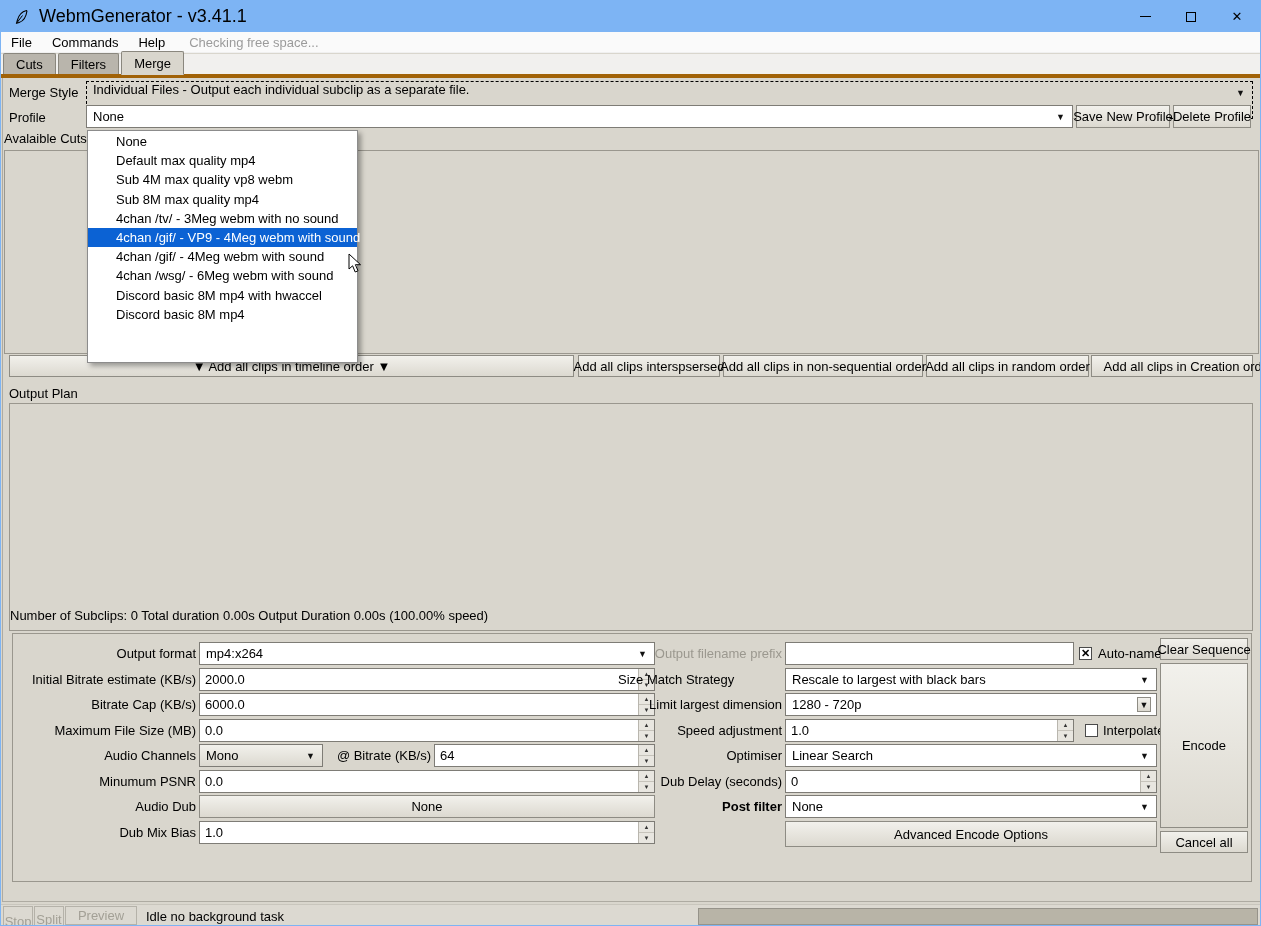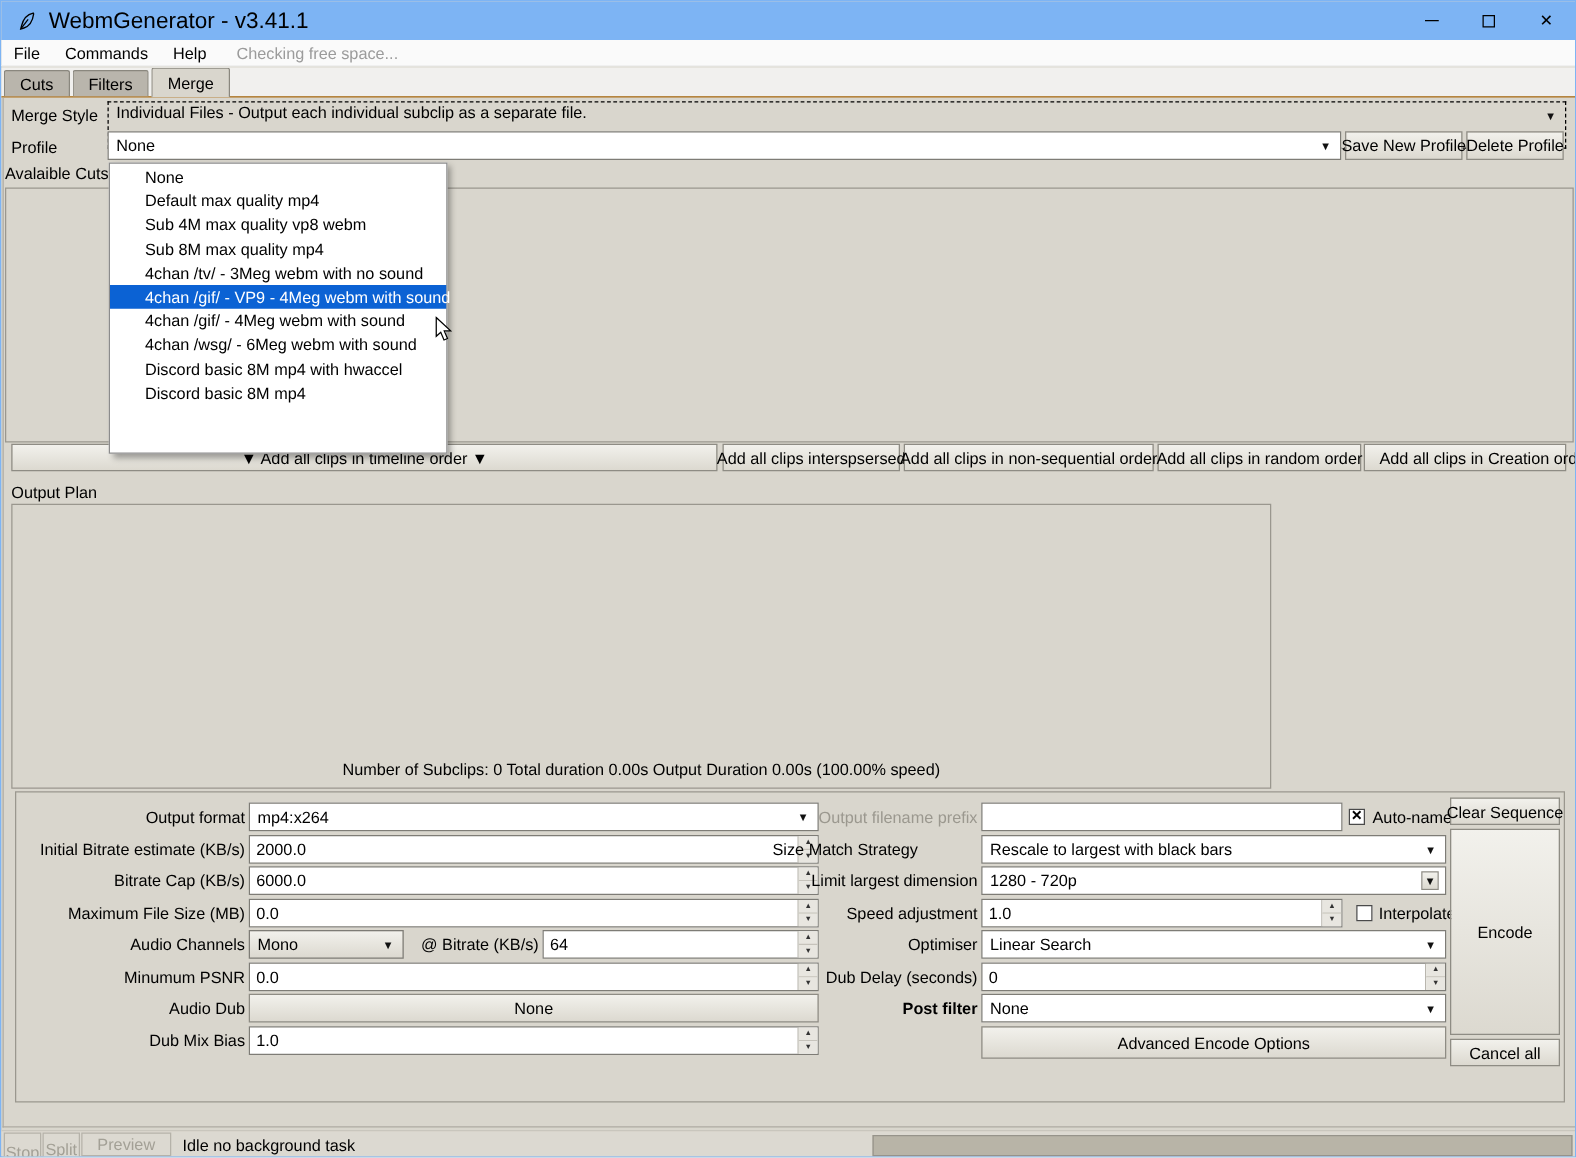--- a/index.html
+++ b/index.html
@@ -15,21 +15,21 @@
   .win-btn { width:46px; height:31px; display:flex; align-items:center; justify-content:center; font-size:13px; cursor:default; }
   .glyph-min { width:11px; height:1px; background:#000; display:inline-block; }
   .glyph-max { width:10px; height:10px; border:1px solid #000; display:inline-block; }
 
   
   .menubar { position:absolute; left:0; top:31px; width:100%; height:21px; background:#fafafa; display:flex; align-items:center; border-bottom:1px solid #f0f0f0; }
   .menu-item { padding:0 10px; height:100%; display:flex; align-items:center; }
   .menu-status { color:#9b9b9b; margin-left:14px; }
 
   
-  .tabbar { position:absolute; left:0; top:53px; width:100%; height:24px; background:#f1f0ee; display:flex; align-items:flex-end; border-bottom:1px solid #a16207; }
+  .tabbar { position:absolute; left:0; top:53px; width:100%; height:24px; background:#f1f0ee; display:flex; align-items:flex-end; border-bottom:4px solid #a16207; }
   .tab { height:21px; padding:0 12px; display:flex; align-items:center; background:#b9b5ac; border:1px solid #8a877e; border-bottom:none; margin-left:2px; border-radius:2px 2px 0 0; }
   .tab.active { height:24px; background:#d9d6cd; border-color:#8a877e; margin-bottom:-1px; border-bottom:1px solid #d9d6cd; z-index:3; }
 
   .page-frame { position:absolute; left:1px; top:77px; width:1259px; height:824px; border:1px solid #aeaba2; border-top:none; pointer-events:none; }
 
   .lbl { position:absolute; white-space:nowrap; }
 
   
   .combo { position:absolute; height:23px; background:#fff; border:1px solid #7e7c76; display:flex; align-items:center; padding-left:6px; }
   .combo .arr { position:absolute; right:7px; top:6px; font-size:9px; color:#111; }
@@ -45,21 +45,21 @@
   .spin div { flex:1; background:#e8e6e0; border-bottom:1px solid #c6c3bb; font-size:6px; display:flex; align-items:center; justify-content:center; color:#333; }
   .spin div:last-child { border-bottom:none; }
 
   .checkbox { position:absolute; width:13px; height:13px; background:#fff; border:1px solid #4a4a4a; font-size:11px; font-weight:bold; display:flex; align-items:center; justify-content:center; line-height:11px; }
 
   
   .dropdown { position:absolute; left:86px; top:129px; width:271px; height:233px; background:#fff; border:1px solid #8c8c8c; box-shadow:3px 3px 5px rgba(0,0,0,0.35); z-index:50; padding-top:1px; }
   .dd-item { height:19.2px; display:flex; align-items:center; padding-left:28px; white-space:nowrap; }
   .dd-item.selected { background:#0b62d4; color:#fff; }
 
-  .plan-summary { position:absolute; left:8px; top:402px; width:1008px; height:228px; border:1px solid #9a978e; display:flex; align-items:flex-end; justify-content:center; padding-bottom:7px; }
+  .plan-summary { position:absolute; left:8px; top:402px; width:1244px; height:228px; border:1px solid #9a978e; display:flex; align-items:flex-end; justify-content:flex-start; padding-bottom:7px; }
 
   .statusbar { position:absolute; left:0; top:903px; width:100%; height:22px; background:#dcd9d1; border-top:1px solid #c9c6bd; }
   .progress { position:absolute; left:697px; top:3px; width:560px; height:17px; background:#b8b4a7; border:1px solid #96938a; }
 
   .cursor { position:absolute; left:347px; top:252px; z-index:99; }
 </style>
 </head>
 <body>
 
 <div class="window">

